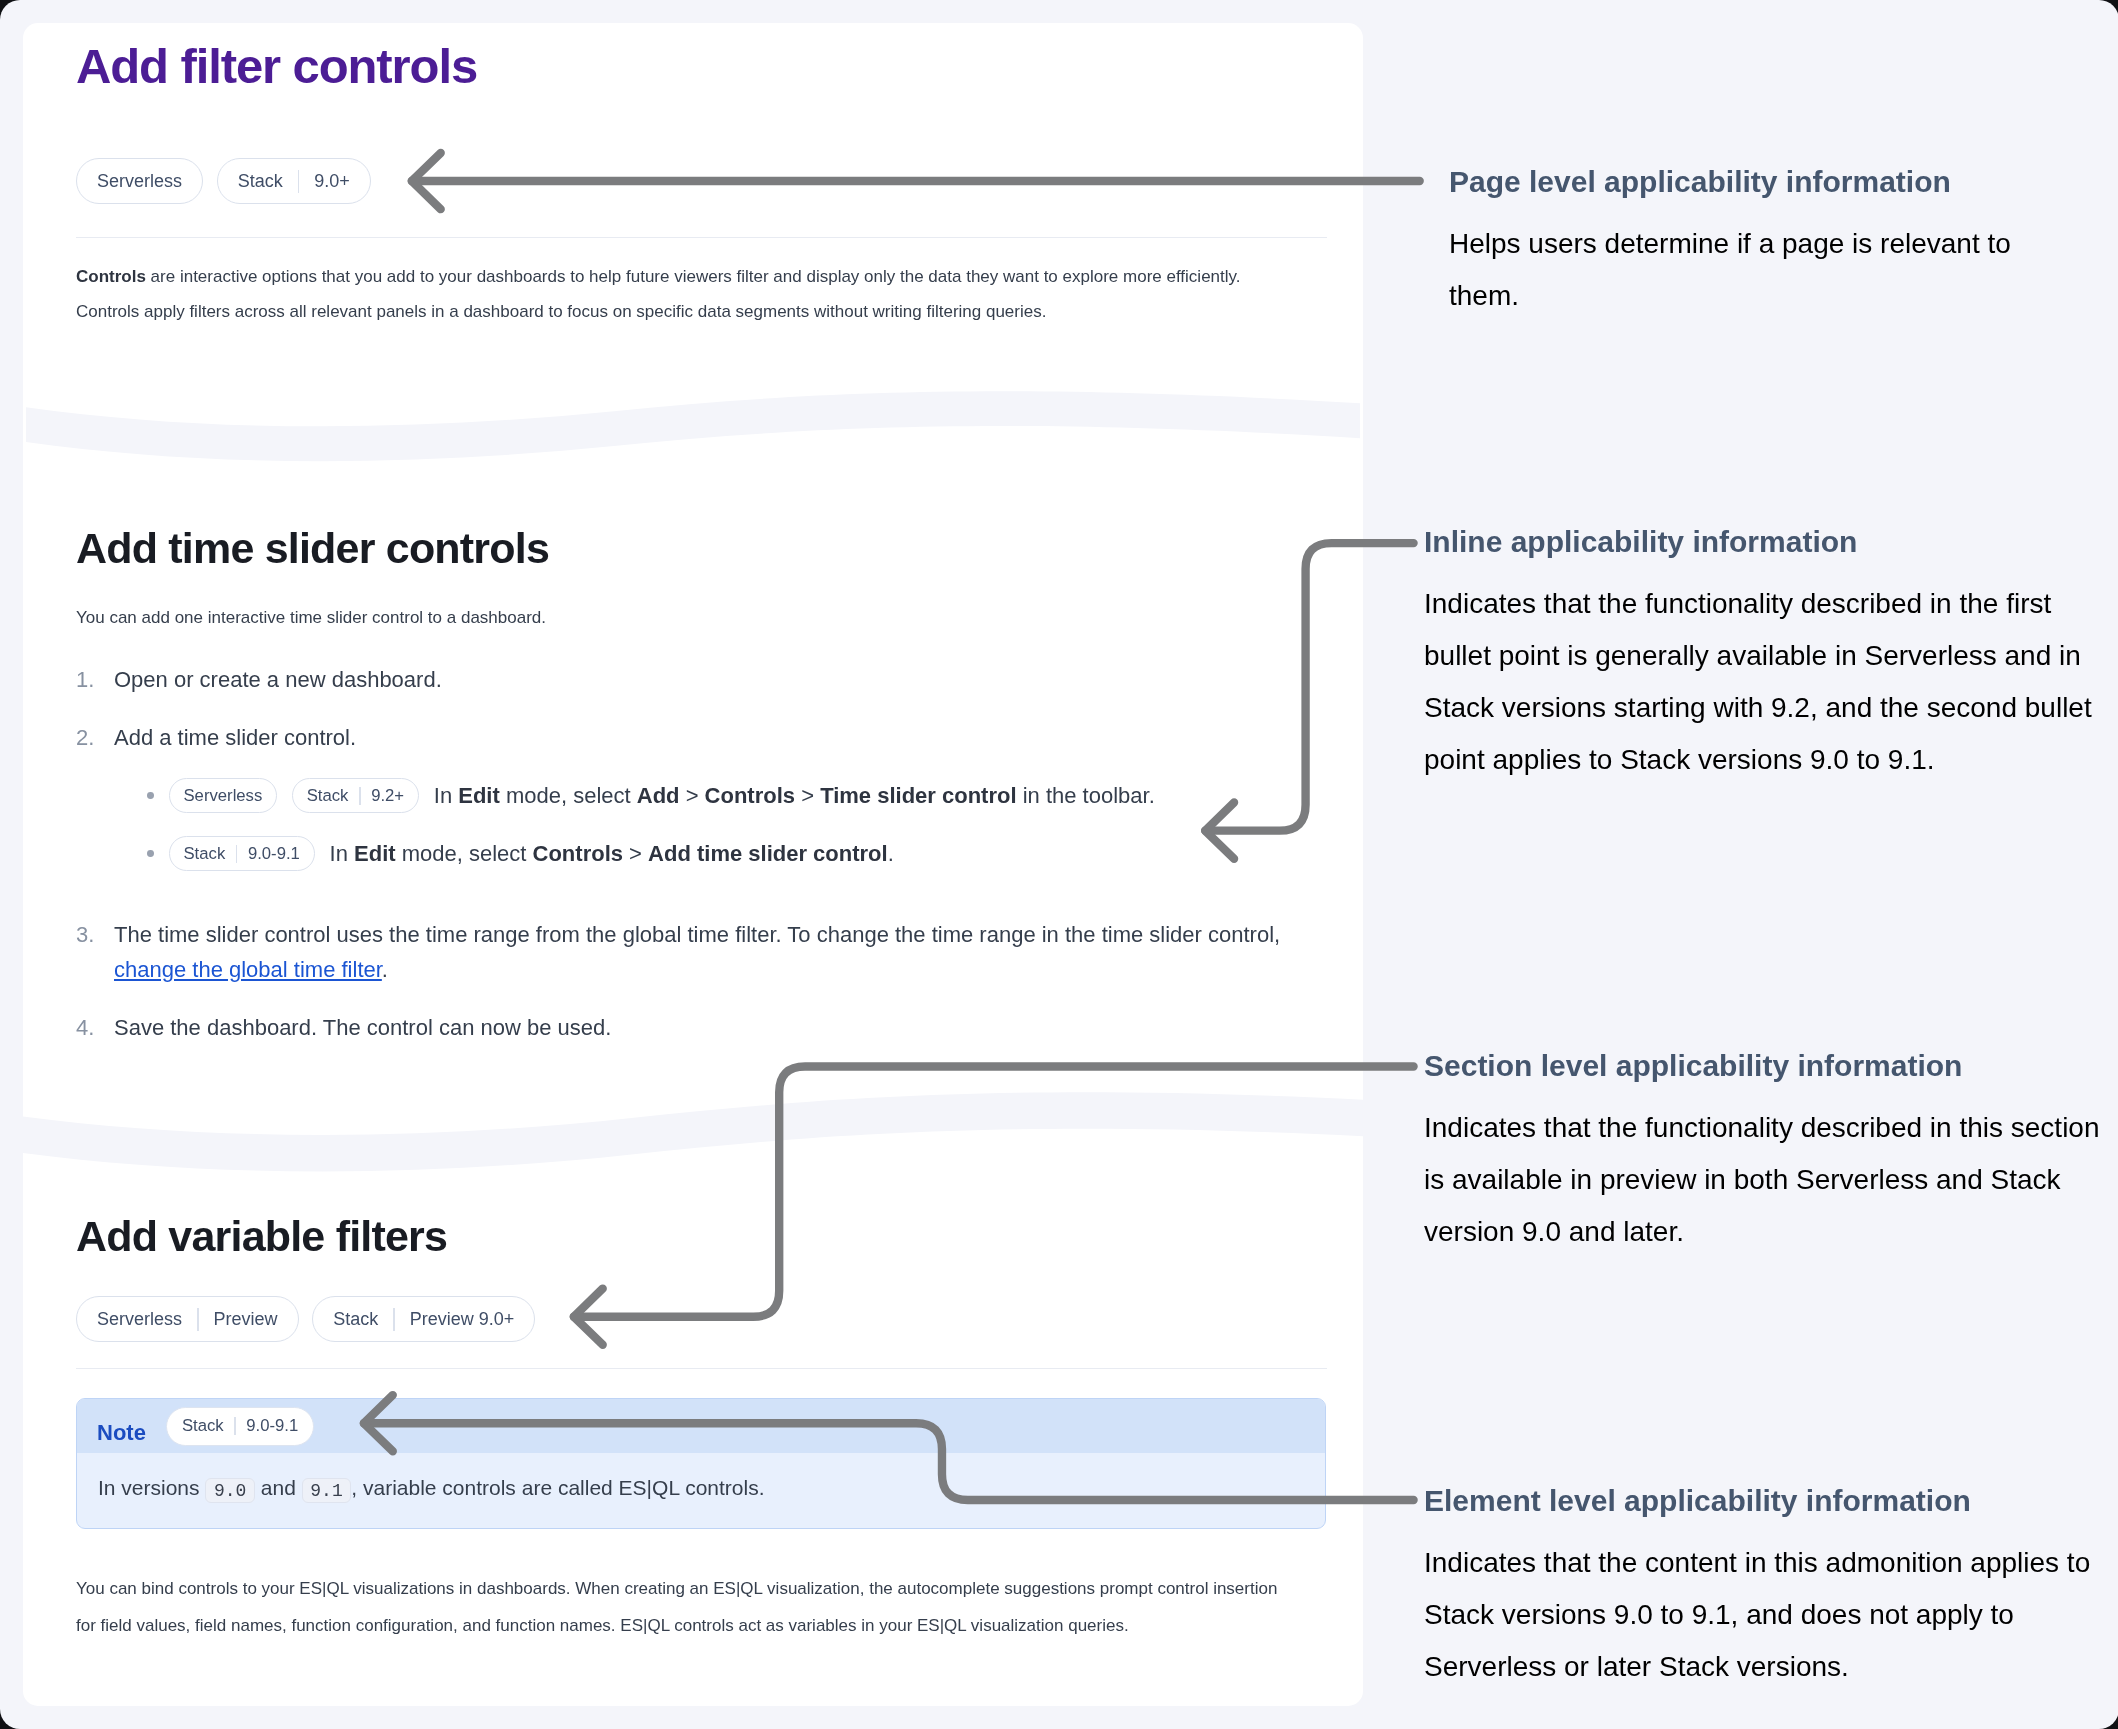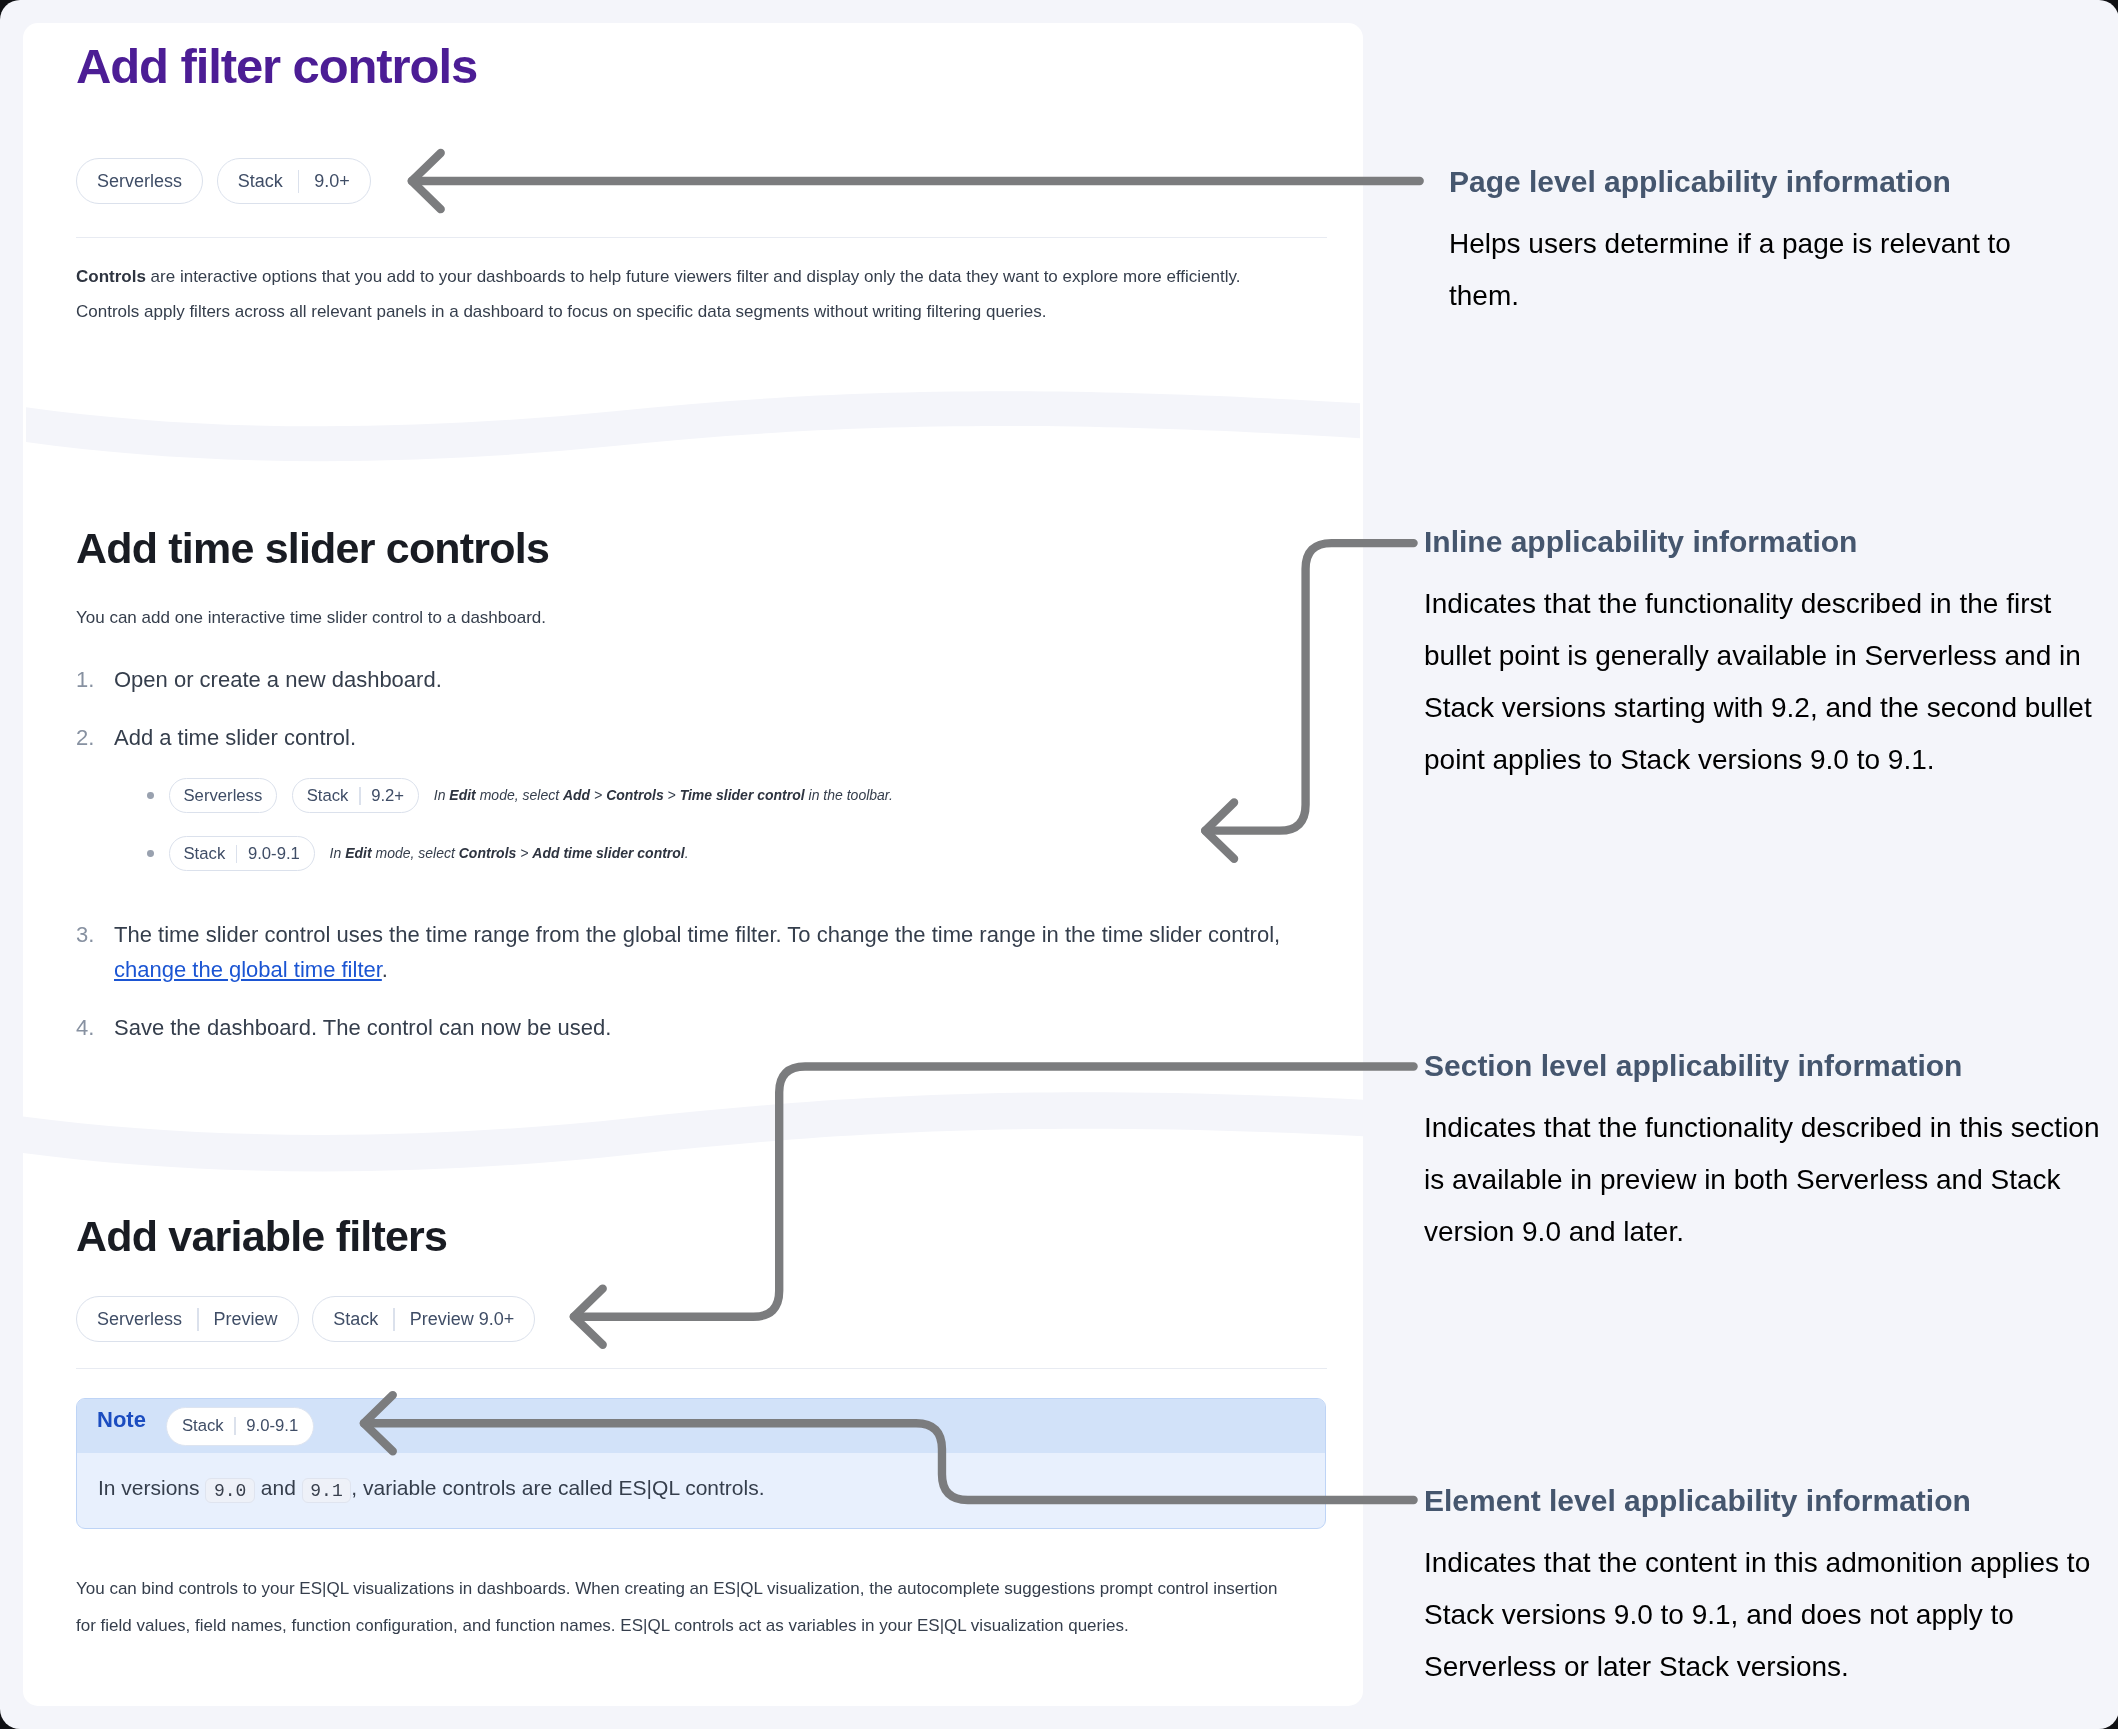--- a/index.html
+++ b/index.html
@@ -30,24 +30,24 @@
   #c1 .body{margin-top:21px;width:1232px;}
   #c2 .intro{margin:27px 0 0;}
   b{font-weight:bold;color:#2e3440;}
   ol.steps{list-style:none;margin:27px 0 0;padding:0;width:1225px;}
   .step{display:flex;margin-bottom:23px;font-size:22px;line-height:35px;color:#353e4c;}
   .num{width:38px;flex:none;color:#8791a1;}
   .li-body{flex:1;}
   ul.subs{list-style:none;margin:23px 0 12px;padding:0;}
   .sub{display:flex;align-items:center;gap:15px;margin:0 0 23px 33px;}
   .dot{width:6.8px;height:6.8px;border-radius:50%;background:#99a1af;flex:none;}
-  .subtext{font-size:14px;color:#353e4c;font-style:italic;}
+  .subtext{font-size:22px;color:#353e4c;}
   .link{color:#1b55d3;text-decoration:underline;cursor:pointer;}
   .note{margin-top:29px;width:1248px;border:1.5px solid #bed4f6;border-radius:9px;overflow:hidden;background:#e8f0fd;}
-  .note-head{display:flex;align-items:flex-start;gap:20px;background:#d2e2f9;padding:7.6px 20px;}
+  .note-head{display:flex;align-items:flex-end;gap:20px;background:#d2e2f9;padding:7.6px 20px;}
   .note-label{font-size:22px;font-weight:bold;color:#1b4cc0;}
   .pill.note-pill{height:37px;font-size:16.7px;padding:0 15px;border-color:#dde4f0;}
   .pill.note-pill .pill-div{height:18px;margin:0 10.6px;}
   .note-body{padding:20px 21px 23px;font-size:21px;color:#353e4c;line-height:30px;}
   code.v{font-family:"Liberation Mono","DejaVu Sans Mono",monospace;font-size:18px;background:#eef1f8;
          border:1.5px solid #dfe4ef;border-radius:6px;padding:1.5px 7.6px;color:#39404d;}
   .outro{margin-top:41px;width:1202px;line-height:37px;}
   #ann1{left:1449px;top:163px;width:624px;}
   #ann2{left:1424px;top:523px;width:669px;}
   #ann3{left:1424px;top:1047px;width:685px;}

